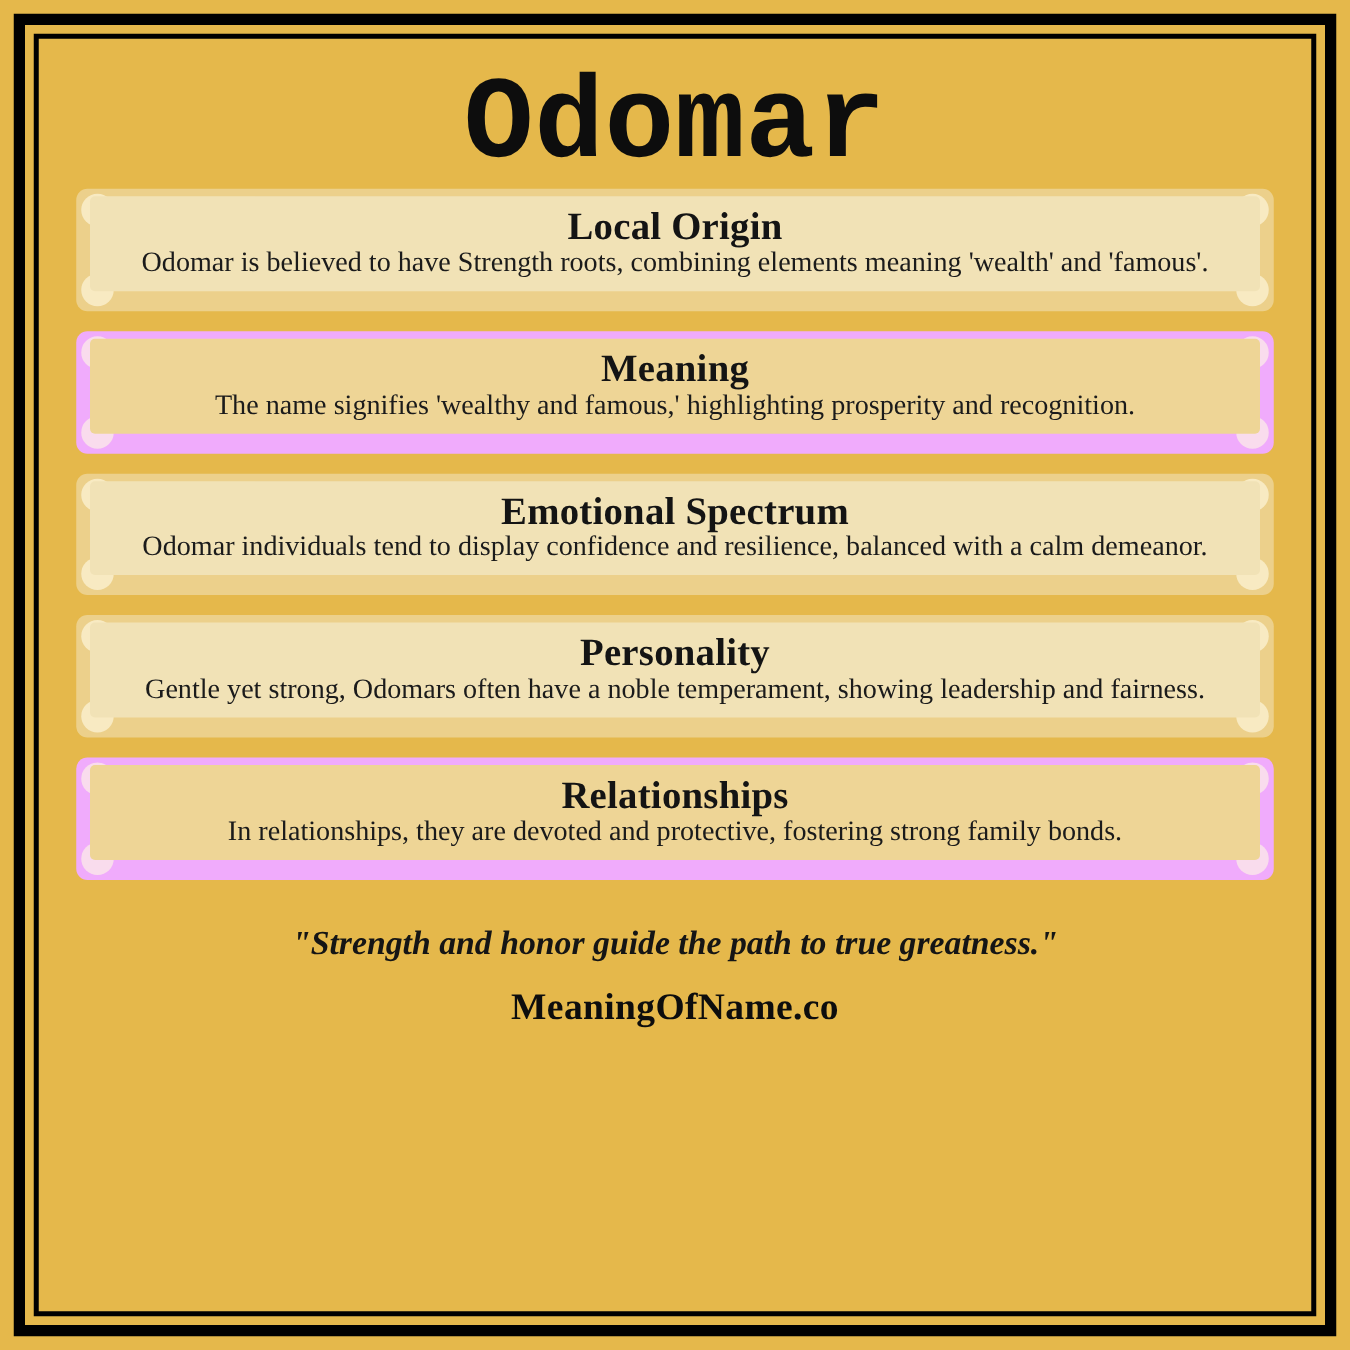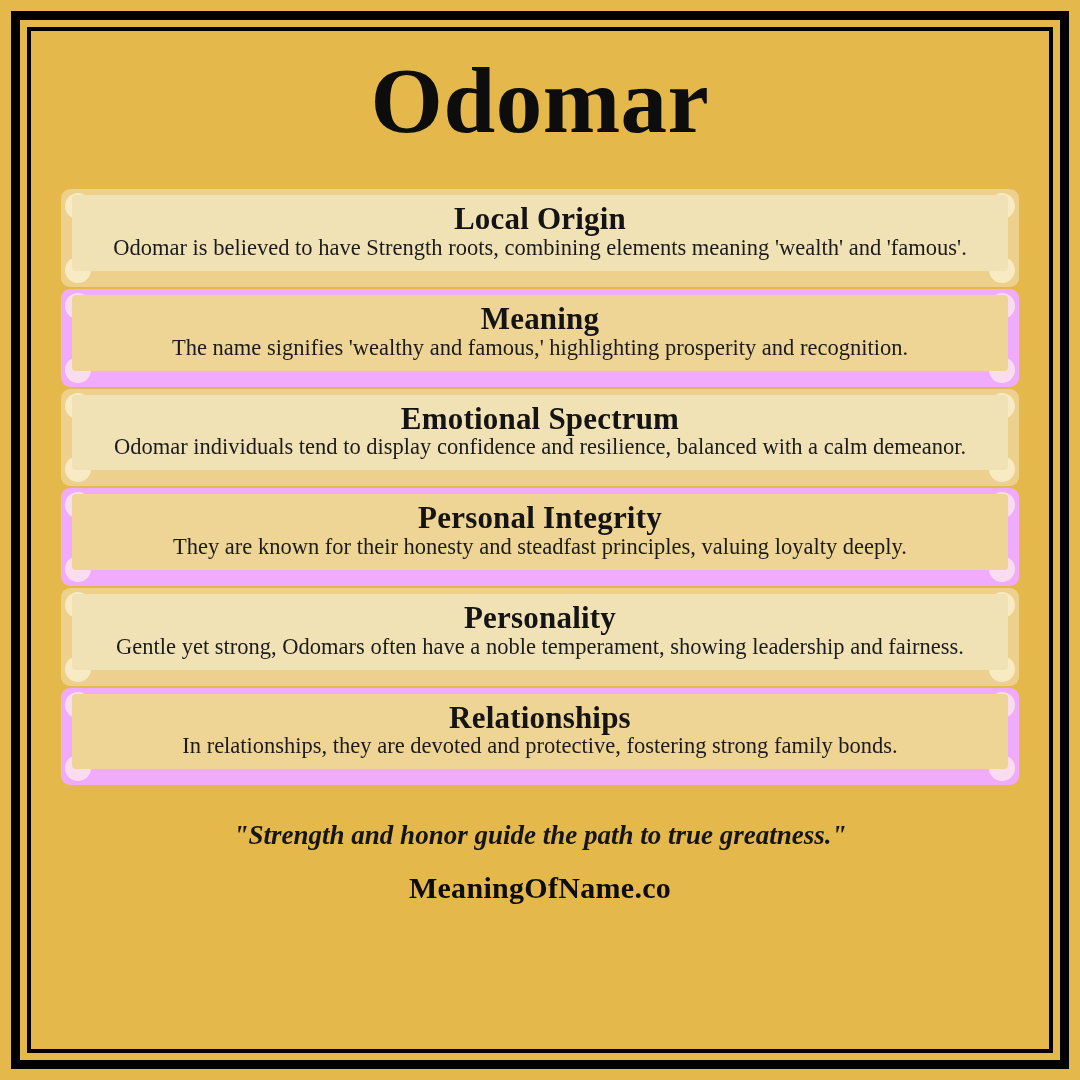--- a/index.html
+++ b/index.html
@@ -56,30 +56,29 @@
   
   .poster-title {
     margin: 0;
     padding-top: 20px;
     font-size: 93px;
     line-height: 1.08;
     font-weight: 700;
     color: #0d0d0d;
     letter-spacing: 0.5px;
     text-align: center;
-    font-family: Liberation Serif, serif;
+    font-family: Liberation Mono, monospace;
   }
 
   
   .card-stack {
     width: 958px;
-    margin-top: 38px;
     display: flex;
     flex-direction: column;
-    gap: 2px;
+    gap: 16px;
   }
 
   
   .card {
     position: relative;
     border-radius: 9px;
     padding: 6px 11px 16px 11px;
     box-sizing: border-box;
   }
   .card.tint-light { background: #ecd08b; }
@@ -184,30 +183,20 @@
         <div class="card tint-light">
           <span class="knob tl"></span>
           <span class="knob tr"></span>
           <span class="knob bl"></span>
           <span class="knob br"></span>
           <div class="card-inner">
             <h2 class="card-title">Emotional Spectrum</h2>
             <p class="card-text">Odomar individuals tend to display confidence and resilience, balanced with a calm demeanor.</p>
           </div>
         </div>
-        <div class="card tint-dark">
-          <span class="knob tl"></span>
-          <span class="knob tr"></span>
-          <span class="knob bl"></span>
-          <span class="knob br"></span>
-          <div class="card-inner">
-            <h2 class="card-title">Personal Integrity</h2>
-            <p class="card-text">They are known for their honesty and steadfast principles, valuing loyalty deeply.</p>
-          </div>
-        </div>
         <div class="card tint-light">
           <span class="knob tl"></span>
           <span class="knob tr"></span>
           <span class="knob bl"></span>
           <span class="knob br"></span>
           <div class="card-inner">
             <h2 class="card-title">Personality</h2>
             <p class="card-text">Gentle yet strong, Odomars often have a noble temperament, showing leadership and fairness.</p>
           </div>
         </div>

